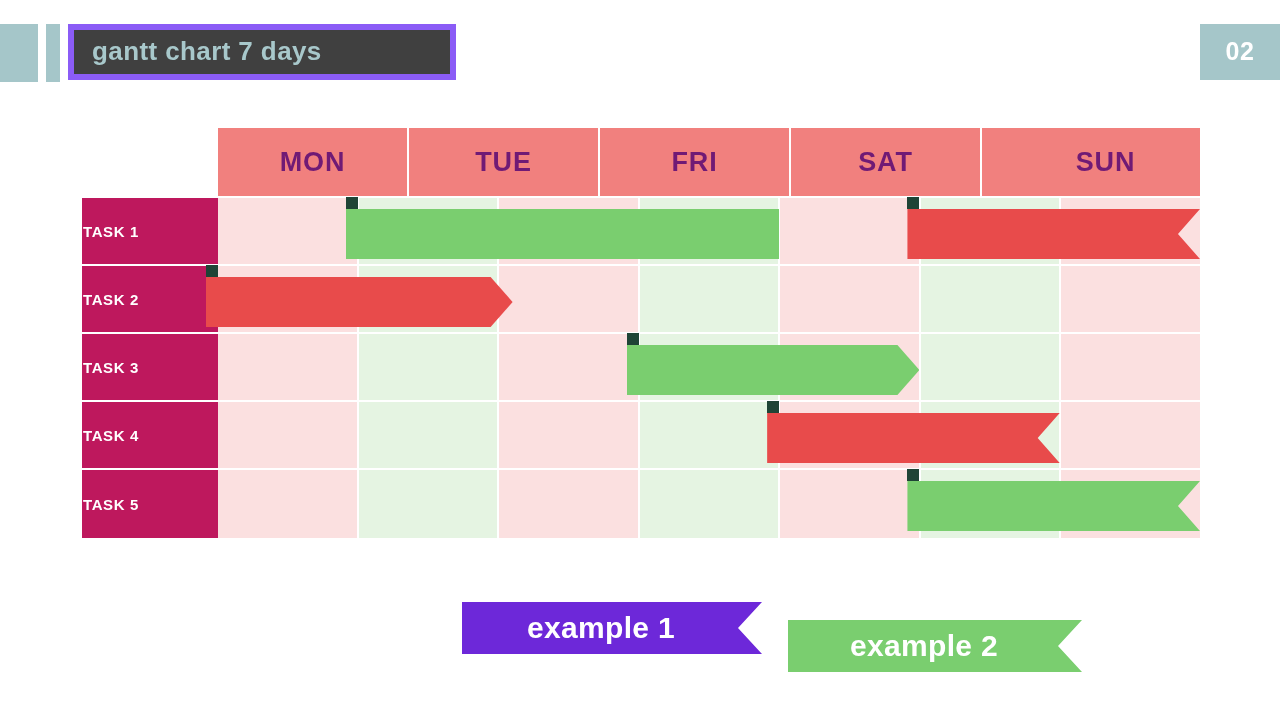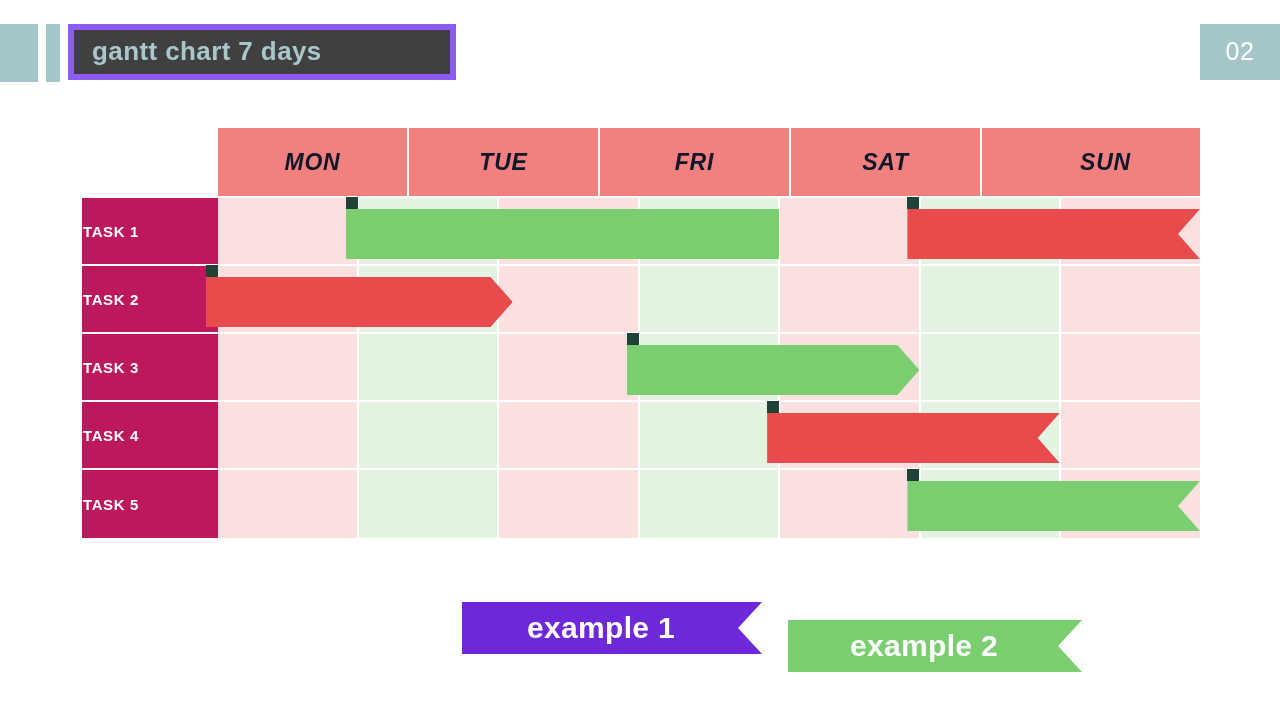--- a/index.html
+++ b/index.html
@@ -73,21 +73,21 @@
   }
   #page-badge-num {
     position: absolute;
     left: 0;
     right: 0;
     top: 50%;
     transform: translateY(-52%);
     text-align: center;
     color: #ffffff;
     font-size: 25px;
-    font-weight: normal;
+    font-weight: bold;
     letter-spacing: 0.5px;
   }
 
   
   #chart {
     position: absolute;
     left: 82px;
     top: 128px;
     width: 1118px;
     height: 412px;
@@ -98,30 +98,29 @@
     position: absolute;
     left: 136px;
     top: 0;
     width: 982px;
     height: 68px;
     display: flex;
   }
   .day-cell {
     flex: 1 1 0;
     background: #f1807e;
-    color: #0f172a;
-    font-size: 23px;
+    color: #701a75;
+    font-size: 27px;
     font-weight: bold;
     letter-spacing: 0.8px;
     display: flex;
     align-items: center;
     justify-content: center;
     border-right: 2px solid #ffffff;
     box-sizing: border-box;
-    font-style: italic;
   }
   .day-cell:last-child { border-right: none; padding-left: 29px; }
 
   
   #task-col {
     position: absolute;
     left: 0;
     top: 70px;
     width: 136px;
     height: 342px;

